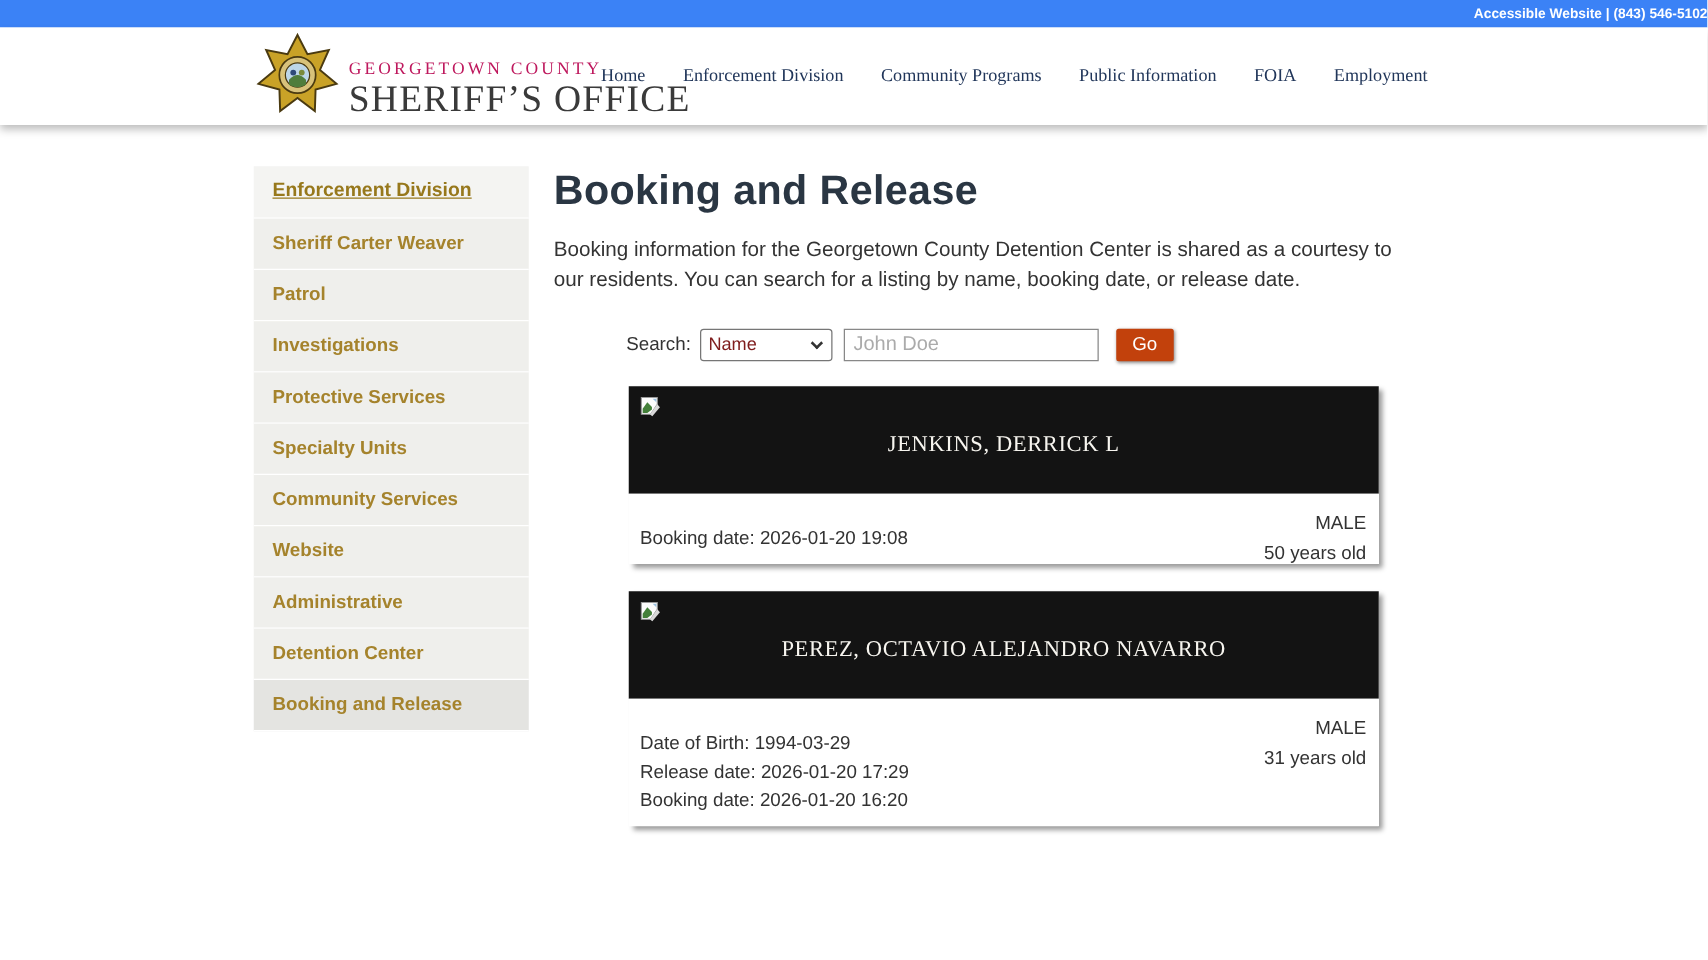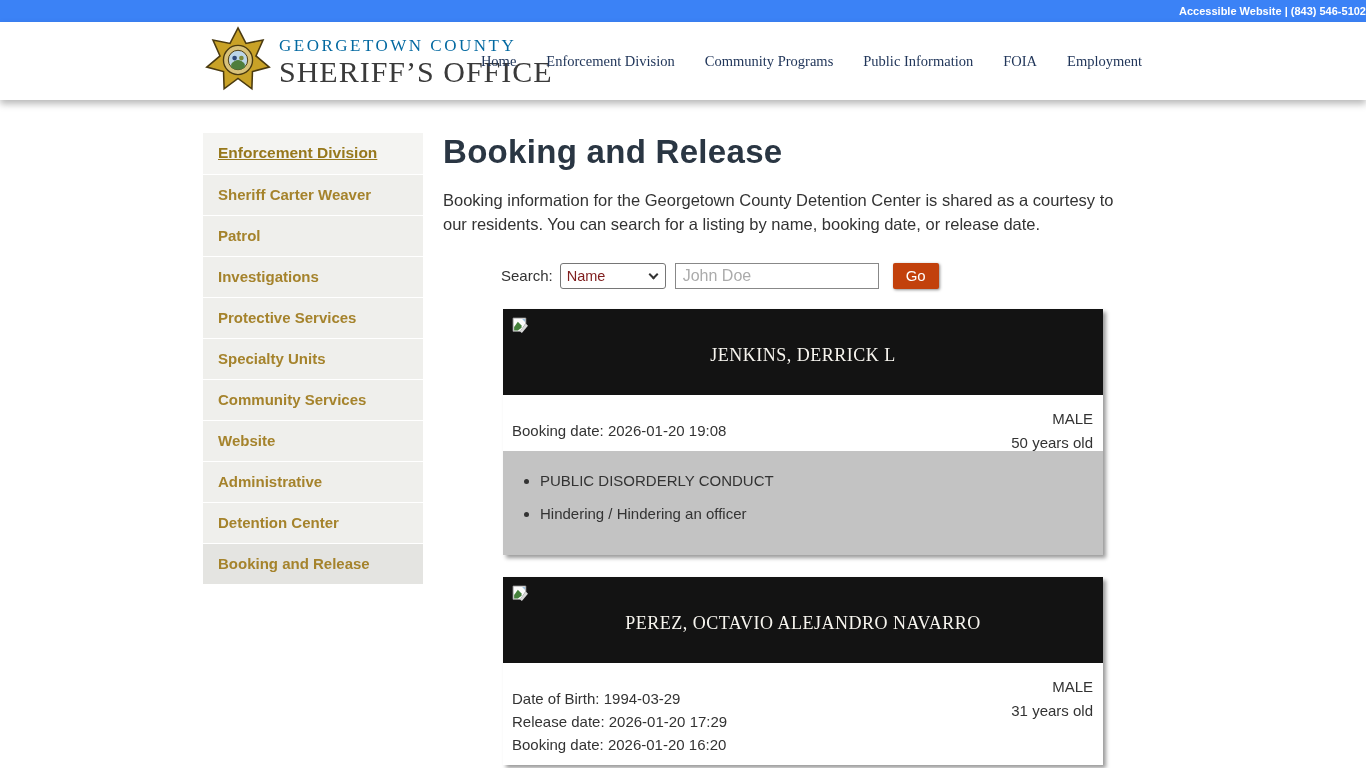--- a/index.html
+++ b/index.html
@@ -21,22 +21,22 @@
   
   .header {
     position: relative; height: 78px; background: #fff;
     box-shadow: 0 4px 7px rgba(0,0,0,0.28);
     z-index: 10;
   }
   .logo { position: absolute; left: 205px; top: 4px; display: flex; cursor: pointer; }
   .logo-star { width: 66px; height: 68px; flex: none; }
   .logo-text { margin-left: 8px; font-family: "Liberation Serif", serif; }
   .logo-line1 {
-    margin-top: 10px; font-size: 17px; letter-spacing: 2.5px;
-    color: #0369a1; white-space: nowrap;
+    margin-top: 22px; font-size: 14px; letter-spacing: 2.5px;
+    color: #be185d; white-space: nowrap;
   }
   .logo-line2 {
     font-size: 30px; letter-spacing: 1px; color: #3a3a3a;
     line-height: 1.05; white-space: nowrap;
   }
   .nav {
     position: absolute; right: 224px; top: 31px;
     display: flex; gap: 30px;
     font-family: Liberation Serif, serif; font-size: 14.5px;
   }
@@ -199,26 +199,20 @@
           </svg>
           <div class="inmate-name">JENKINS, DERRICK L</div>
         </div>
         <div class="card-body">
           <div class="meta">
             <div>MALE</div>
             <div>50 years old</div>
           </div>
           <div class="detail-line">Booking date: 2026-01-20 19:08</div>
         </div>
-        <div class="charges">
-          <ul>
-            <li>PUBLIC DISORDERLY CONDUCT</li>
-            <li>Hindering / Hindering an officer</li>
-          </ul>
-        </div>
       </div>
 
       <div class="card">
         <div class="card-header">
           <svg class="broken-icon" viewBox="0 0 16 16">
             <polygon points="1,1 13,1 13,6 8,13.5 1,13.5" fill="#fcfcfc" stroke="#9a9a9a" stroke-width="0.8"></polygon>
             <polygon points="9.5,1.8 12.3,1.8 12.3,4.6" fill="#9cc1e0"></polygon>
             <polygon points="2,9.5 5.5,4.5 9,8 9,10 5.5,12.7 2,12.7" fill="#44803a"></polygon>
             <polygon points="13,6 15,8.2 9.3,15 7.6,13.7" fill="#d9d9d9"></polygon>
           </svg>

